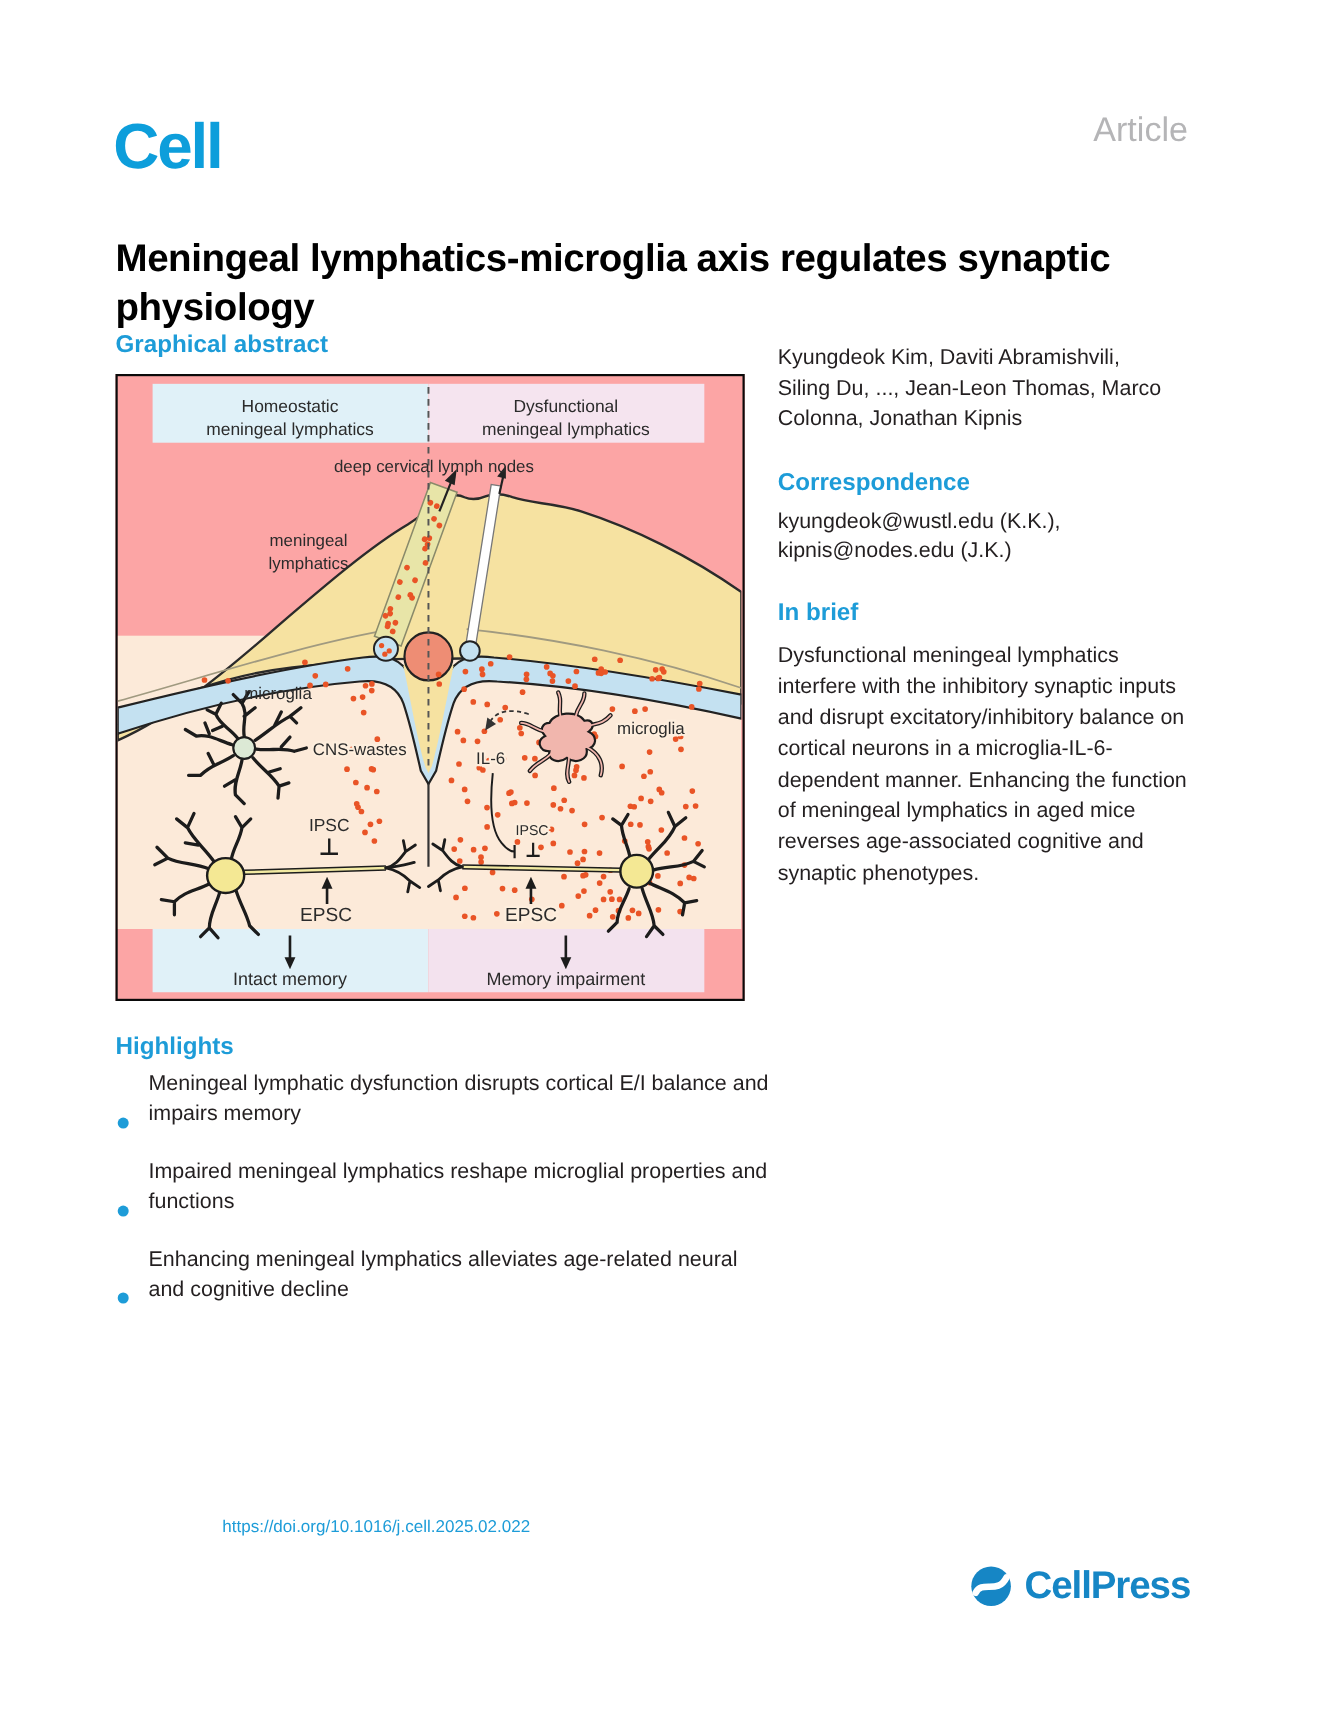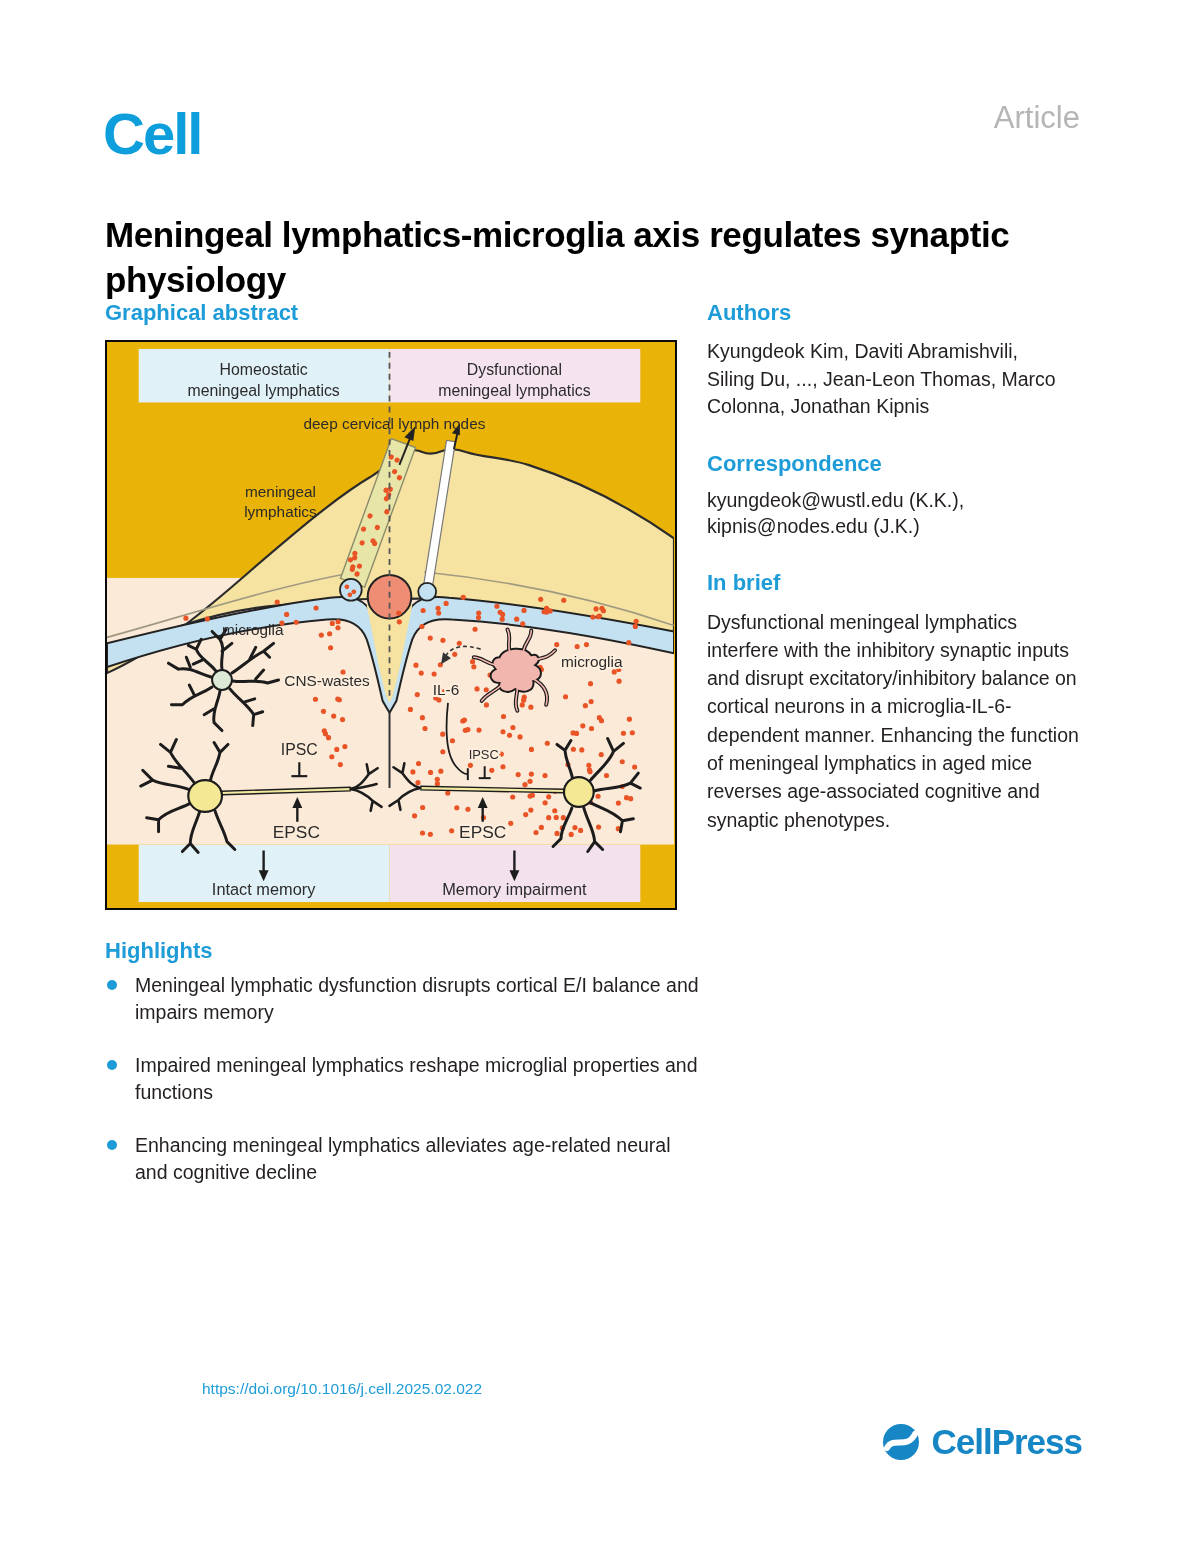--- a/index.html
+++ b/index.html
@@ -5,31 +5,31 @@
   html,body{margin:0;padding:0;background:#ffffff;}
   body{width:1200px;height:1557px;position:relative;font-family:"Liberation Sans",sans-serif;color:#231f20;}
   .abs{position:absolute;}
   
   .journal-logo{left:103px;top:100px;font-size:58px;font-weight:bold;color:#0d9edb;letter-spacing:-2px;}
   .article-label{right:120px;top:100px;font-size:31px;font-weight:normal;color:#b5b5b7;}
   .paper-title{left:105px;top:190px;width:910px;font-size:35px;line-height:1.27;font-weight:bold;color:#000;letter-spacing:-0.4px;}
   h2.sec{font-size:22px;font-weight:bold;color:#1d9cd8;margin:0;}
   
   .ga-head{left:105px;top:300px;}
-  .ga-box{left:105px;top:340px;width:572px;height:570px;border:2.5px solid #0a0a0a;box-sizing:border-box;background:#eab308;}
+  .ga-box{left:105px;top:340px;width:572px;height:570px;border:2.5px solid #0a0a0a;box-sizing:border-box;background:#fca5a5;}
   
   .right-col{left:707px;top:300px;width:392px;}
   .right-col .names{margin:12px 0 0 0;font-size:19.5px;line-height:1.42;width:350px;}
   .right-col .sub{margin-top:30px;}
   .right-col .emails{margin:10px 0 0 0;font-size:19.5px;line-height:1.35;}
   .right-col .brief{margin:12px 0 0 0;font-size:19.5px;line-height:1.45;width:378px;}
   
   .hl-head{left:105px;top:938px;}
   .hl-list{left:105px;top:972px;width:600px;}
-  .hl-item{display:flex;margin-bottom:26px;font-size:19.5px;line-height:1.38;}
+  .hl-item{display:flex;margin-bottom:26px;font-size:19.5px;line-height:1.38;align-items:flex-end;}
   .hl-bullet{width:10px;height:10px;border-radius:50%;background:#1d9cd8;margin:8px 18px 0 2px;flex:0 0 10px;}
   
   .footer{left:202px;top:1377px;font-size:15.5px;line-height:1.5;color:#111;}
   .footer .doi{color:#1d9cd8;text-decoration:none;}
   .cellpress{right:118px;top:1420px;display:flex;align-items:center;gap:8px;}
   .cellpress .cp-text{font-size:35px;font-weight:bold;color:#1686c5;letter-spacing:-1px;}
   
   svg text{font-family:"Liberation Sans",sans-serif;fill:#2b2b2b;}
   svg .halo{paint-order:stroke;stroke:#fdeedd;stroke-width:4px;}
 </style>
@@ -430,21 +430,20 @@
   <text x="194" y="417" font-size="16" text-anchor="middle">IPSC</text>
   <text x="380" y="421" font-size="13" text-anchor="middle" class="halo">IPSC</text>
   <text x="191" y="500" font-size="17.5" text-anchor="middle">EPSC</text>
   <text x="379" y="500" font-size="17.5" text-anchor="middle" class="halo">EPSC</text>
   <text x="158" y="558" font-size="16.5" text-anchor="middle">Intact memory</text>
   <text x="411" y="558" font-size="16.5" text-anchor="middle">Memory impairment</text>
 </svg>
 </div>
 
 <div class="abs right-col">
-  <h2 class="sec">Authors</h2>
   <p class="names">Kyungdeok Kim, Daviti Abramishvili, Siling Du, ..., Jean-Leon Thomas, Marco Colonna, Jonathan Kipnis</p>
   <h2 class="sec sub">Correspondence</h2>
   <p class="emails"><span>kyungdeok@wustl.edu (K.K.),</span><br>
   <span>kipnis@nodes.edu (J.K.)</span></p>
   <h2 class="sec sub">In brief</h2>
   <p class="brief">Dysfunctional meningeal lymphatics interfere with the inhibitory synaptic inputs and disrupt excitatory/inhibitory balance on cortical neurons in a microglia-IL-6-dependent manner. Enhancing the function of meningeal lymphatics in aged mice reverses age-associated cognitive and synaptic phenotypes.</p>
 </div>
 
 <h2 class="abs sec hl-head">Highlights</h2>
 <div class="abs hl-list">

